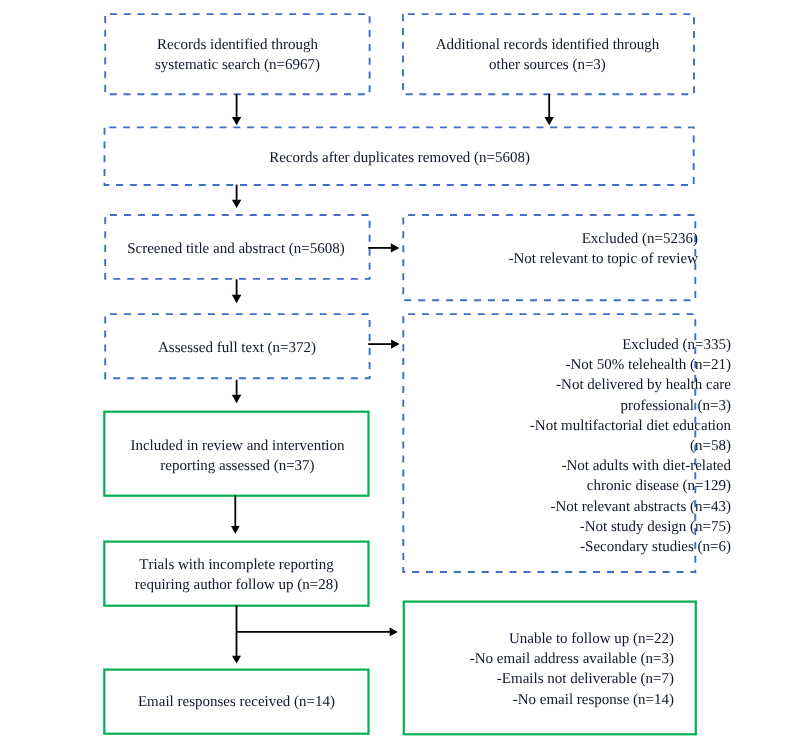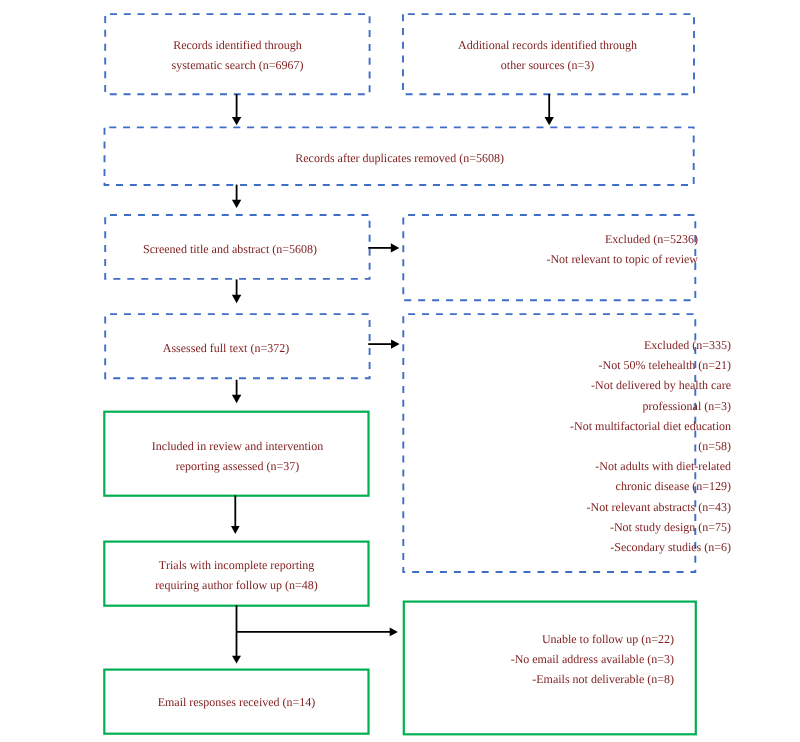--- a/index.html
+++ b/index.html
@@ -1,20 +1,20 @@
 <!DOCTYPE html>
 <html><head>
 <meta charset="utf-8">
 <title>PRISMA Flow Diagram</title>
 <style>
   html,body{margin:0;padding:0;background:#fff;}
   body{width:800px;height:742px;font-family:"Liberation Serif",serif;color:#000;overflow:hidden;
        text-rendering:geometricPrecision;-webkit-font-smoothing:antialiased;font-kerning:none;}
   #stage{position:relative;width:800px;height:742px;background:#fff;}
-  .txt{position:absolute;font-size:12px;line-height:20.2px;color:#7f1d1d;
+  .txt{position:absolute;font-size:15px;line-height:20.2px;color:#0f172a;
        will-change:transform;transform:translateZ(0);}
   .txt.ctr{text-align:center;}
   .txt.lft{text-align:right;}
   .ln{display:block;white-space:pre;}
   .bullet{display:block;}
   .dash{display:inline-block;width:36.7px;padding-left:24.7px;box-sizing:border-box;}
   .btxt{display:inline;}
   .cont{display:block;padding-left:36.7px;}
   svg#arrows{position:absolute;left:0;top:0;width:800px;height:742px;}
 </style>
@@ -95,30 +95,30 @@
 
   <div class="txt ctr" style="left:402px;top:35px;width:291px;">
     <span class="ln">Additional records identified through</span>
     <span class="ln">other sources (n=3)</span>
   </div>
 
   <div class="txt ctr" style="left:104.5px;top:148.3px;width:589.2px;">
     <span class="ln">Records after duplicates removed (n=5608)</span>
   </div>
 
-  <div class="txt ctr" style="left:98px;top:238.6px;width:264px;font-family:Liberation Serif, serif;">
+  <div class="txt ctr" style="left:104px;top:238.6px;width:264px;font-family:Liberation Serif, serif;">
     <span class="ln">Screened title and abstract (n=5608)</span>
   </div>
 
   <div class="txt lft" style="left:413.2px;top:229.4px;width:285px;">
     <span class="ln">Excluded (n=5236)</span>
     <span class="ln bullet"><span class="dash">-</span><span class="btxt">Not relevant to topic of review</span></span>
   </div>
 
-  <div class="txt ctr" style="left:94px;top:337.9px;width:264px;">
+  <div class="txt ctr" style="left:105px;top:337.9px;width:264px;">
     <span class="ln">Assessed full text (n=372)</span>
   </div>
 
   <div class="txt lft" style="left:413.2px;top:335.4px;width:285px;margin-left:33px;">
     <span class="ln">Excluded (n=335)</span>
     <span class="ln bullet"><span class="dash">-</span><span class="btxt">Not 50% telehealth (n=21)</span></span>
     <span class="ln bullet"><span class="dash">-</span><span class="btxt">Not delivered by health care</span></span>
     <span class="ln cont">professional (n=3)</span>
     <span class="ln bullet"><span class="dash">-</span><span class="btxt">Not multifactorial diet education</span></span>
     <span class="ln cont">(n=58)</span>
@@ -129,26 +129,27 @@
     <span class="ln bullet"><span class="dash">-</span><span class="btxt">Secondary studies (n=6)</span></span>
   </div>
 
   <div class="txt ctr" style="left:106px;top:435.5px;width:263px;">
     <span class="ln">Included in review and intervention</span>
     <span class="ln">reporting assessed (n=37)</span>
   </div>
 
   <div class="txt ctr" style="left:105px;top:555px;width:263px;">
     <span class="ln">Trials with incomplete reporting</span>
-    <span class="ln">requiring author follow up (n=48)</span>
+    <span class="ln">requiring author follow up (n=28)</span>
   </div>
 
   <div class="txt ctr" style="left:105px;top:692.2px;width:263px;">
     <span class="ln">Email responses received (n=14)</span>
   </div>
 
   <div class="txt lft" style="left:389px;top:628.9px;width:285px;">
     <span class="ln">Unable to follow up (n=22)</span>
     <span class="ln bullet"><span class="dash">-</span><span class="btxt">No email address available (n=3)</span></span>
-    <span class="ln bullet"><span class="dash">-</span><span class="btxt">Emails not deliverable (n=8)</span></span>
+    <span class="ln bullet"><span class="dash">-</span><span class="btxt">Emails not deliverable (n=7)</span></span>
+    <span class="ln bullet"><span class="dash">-</span><span class="btxt">No email response (n=14)</span></span>
   </div>
 
 </div>
 
 </body></html>

